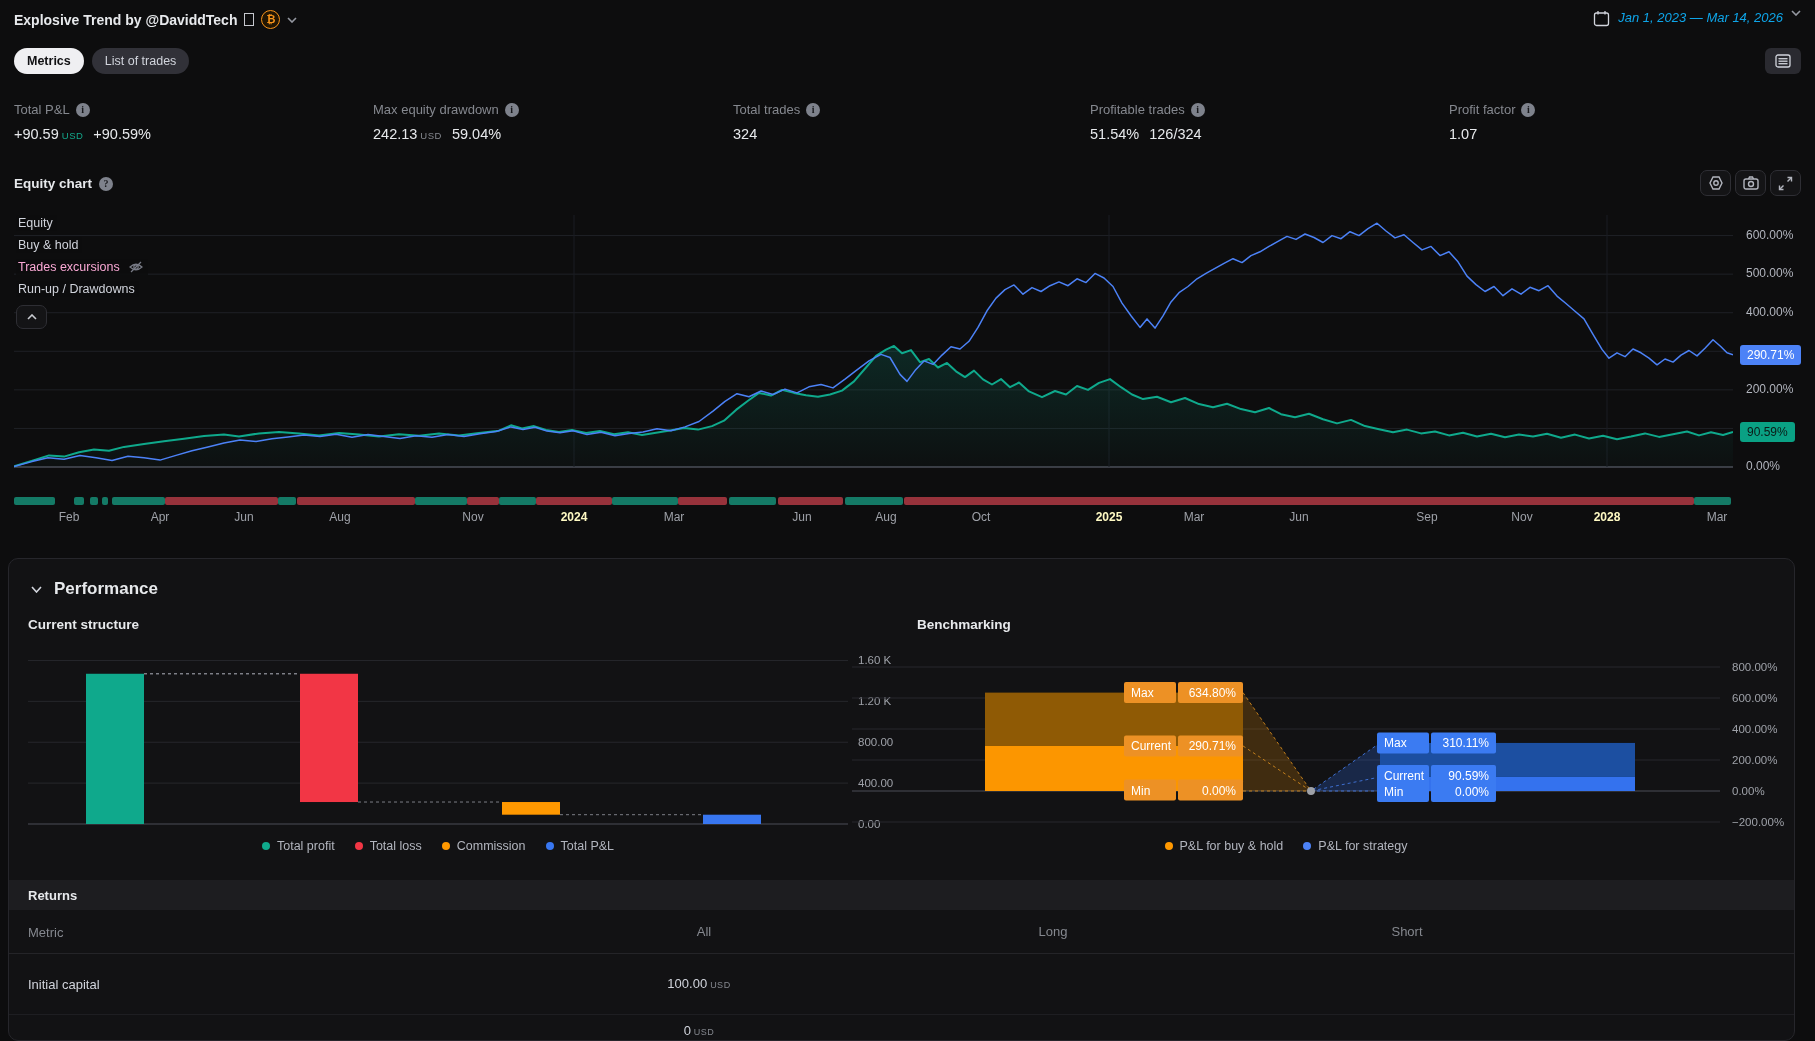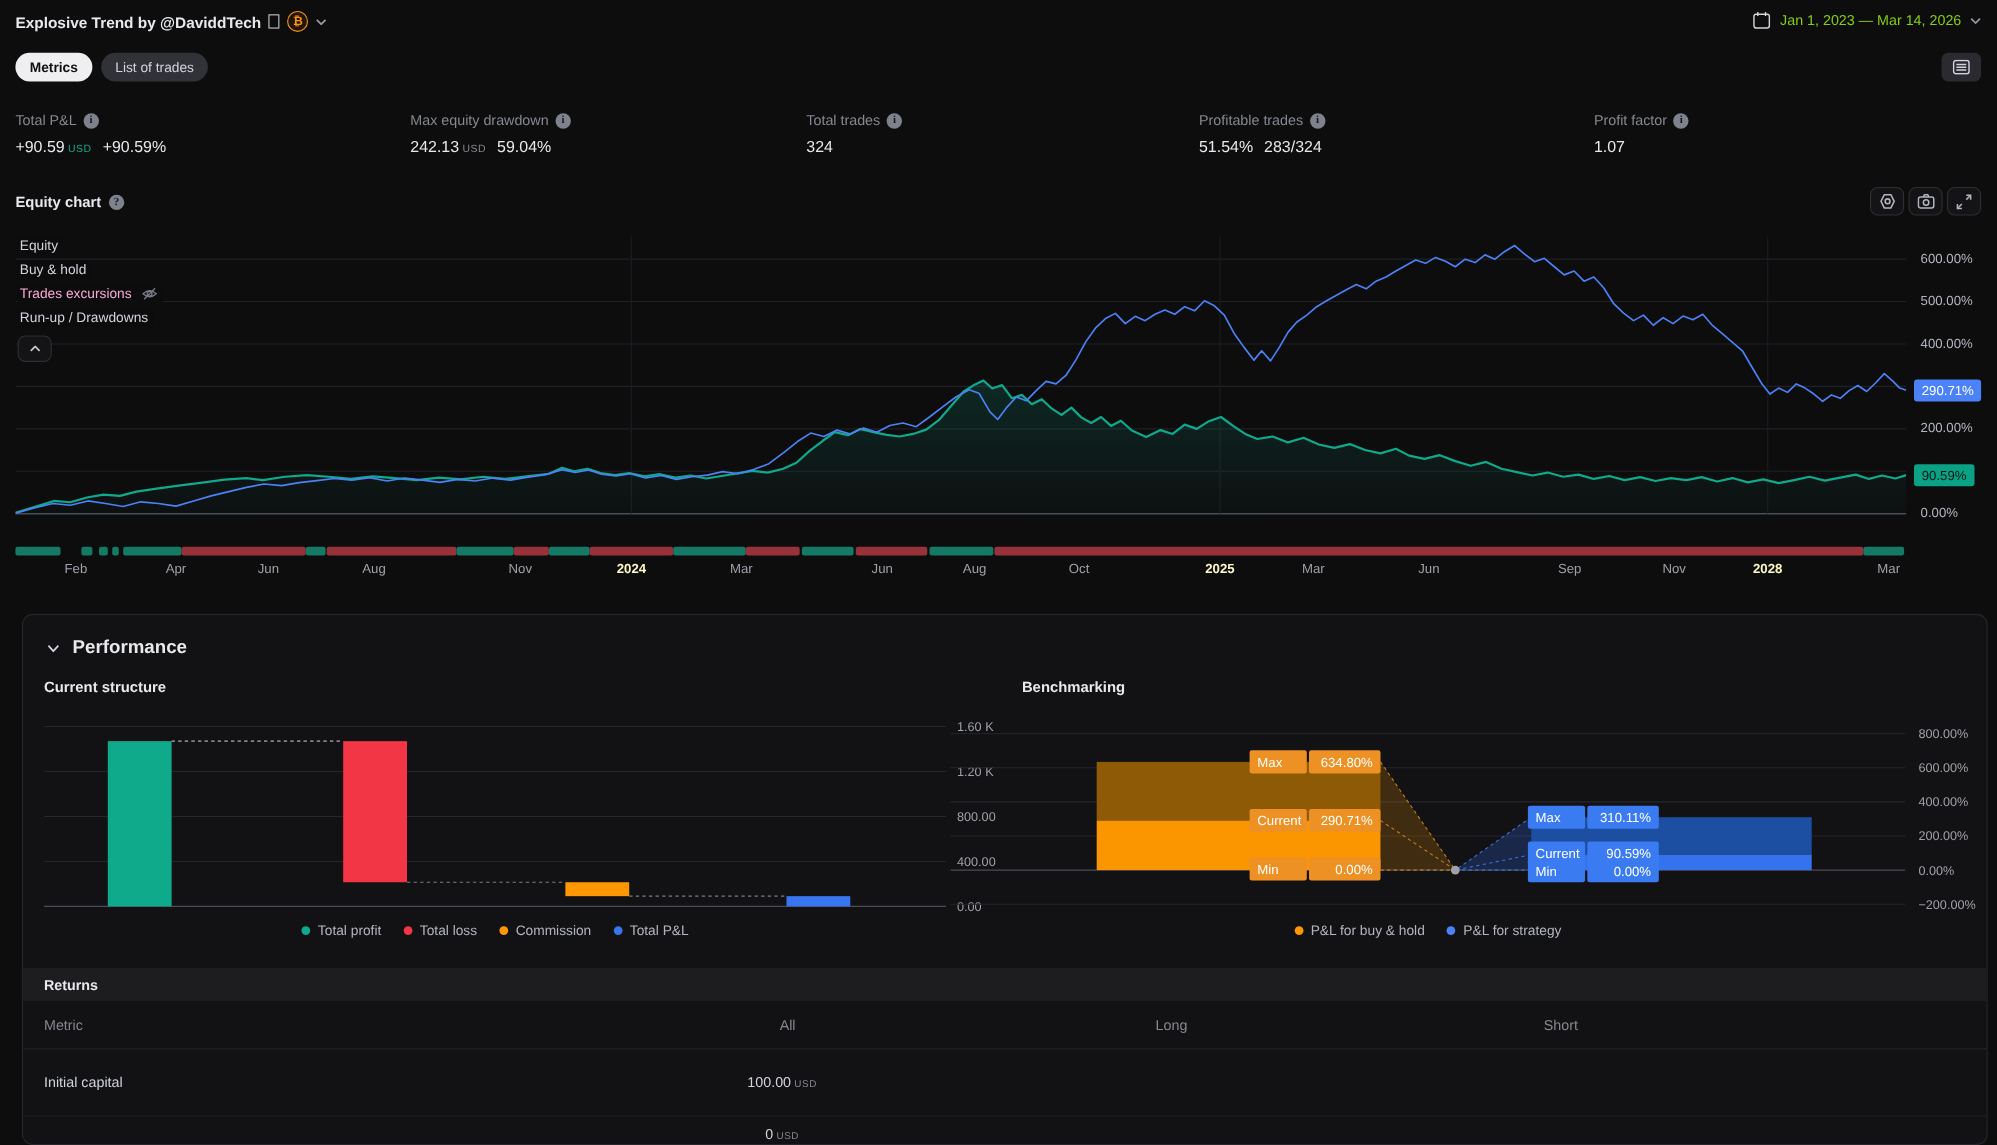--- a/index.html
+++ b/index.html
@@ -13,22 +13,22 @@
 
   
   .strategy-title { left:14px; top:10px; display:flex; align-items:center; gap:7px;
     font-size:14px; font-weight:bold; color:#E7E9EC; }
   .box-glyph { display:inline-block; width:10px; height:13px; border:1px solid #C6C8CE; }
   .coin-icon { width:19px; height:19px; border-radius:50%; background:#221603;
     border:1.5px solid #F7931A; color:#F7931A; font-size:11px; font-weight:bold;
     display:inline-flex; align-items:center; justify-content:center;
     font-family:"DejaVu Sans", sans-serif; }
   .chev { stroke:#9598A1; fill:none; stroke-width:1.6; }
-  .date-range { right:14px; top:10px; display:flex; align-items:center; gap:8px;
-    font-size:13px; color:#84cc16; cursor:pointer; }
+  .date-range { right:14px; top:10px; display:flex; gap:8px;
+    font-size:13px; color:#0ea5e9; cursor:pointer;font-style:italic; }
 
   .tabs { left:14px; top:48px; display:flex; gap:8px; }
   .pill { height:26px; padding:0 13px; border-radius:13px; display:flex; align-items:center;
     font-size:12.5px; cursor:pointer; }
   .pill.active { background:#EFEFF2; color:#101013; font-weight:bold; }
   .pill.inactive { background:#313138; color:#D1D4DC; }
   .rows-btn { right:14px; top:48px; width:36px; height:26px; border-radius:6px;
     background:#2A2A30; display:flex; align-items:center; justify-content:center; cursor:pointer; }
 
   
@@ -66,21 +66,21 @@
   .axis-badge { position:absolute; left:1px; height:20px; border-radius:3px; font-size:12px;
     display:flex; align-items:center; justify-content:center; padding:0 7px; }
 
   .timeline-bar { left:14px; top:497px; width:1719px; height:8px; }
   .timeline-bar .seg { position:absolute; top:0; height:8px; border-radius:2px; }
   .timeline-labels { left:14px; top:510px; width:1719px; height:16px; }
   .timeline-labels span { position:absolute; transform:translateX(-50%); font-size:12px; color:#9EA1A8; }
   .timeline-labels span.year { color:#fef9c3; font-weight:bold; }
 
   
-  .perf-card { left:20px; top:558px; width:1787px; height:483px; background:#121214;
+  .perf-card { left:8px; top:558px; width:1787px; height:483px; background:#121214;
     border:1px solid #26262B; border-radius:10px; overflow:hidden; }
   .perf-header { position:absolute; left:22px; top:20px; display:flex; align-items:center;
     gap:12px; font-size:17px; font-weight:bold; cursor:pointer; }
   .subchart-title { position:absolute; top:58px; font-size:13.5px; font-weight:bold; }
   .legend-line { position:absolute; top:280px; display:flex; justify-content:center; gap:20px;
     font-size:12.5px; color:#B2B5BE; }
   .legend-line .item { display:flex; align-items:center; gap:7px; }
   .dot { width:8px; height:8px; border-radius:50%; display:inline-block; }
 
   .returns-bar { position:absolute; left:0; top:321px; width:100%; height:30px;
@@ -162,21 +162,21 @@
       <span>324</span>
     </div>
 </div>
 <div class="abs metric" style="left:1090px">
   <div class="lbl">
       <span>Profitable trades</span>
       <span class="icircle">i</span>
     </div>
   <div class="val">
       <span>51.54%</span>
-      <span>283/324</span>
+      <span>126/324</span>
     </div>
 </div>
 <div class="abs metric" style="left:1449px">
   <div class="lbl">
       <span>Profit factor</span>
       <span class="icircle">i</span>
     </div>
   <div class="val">
       <span>1.07</span>
     </div>

